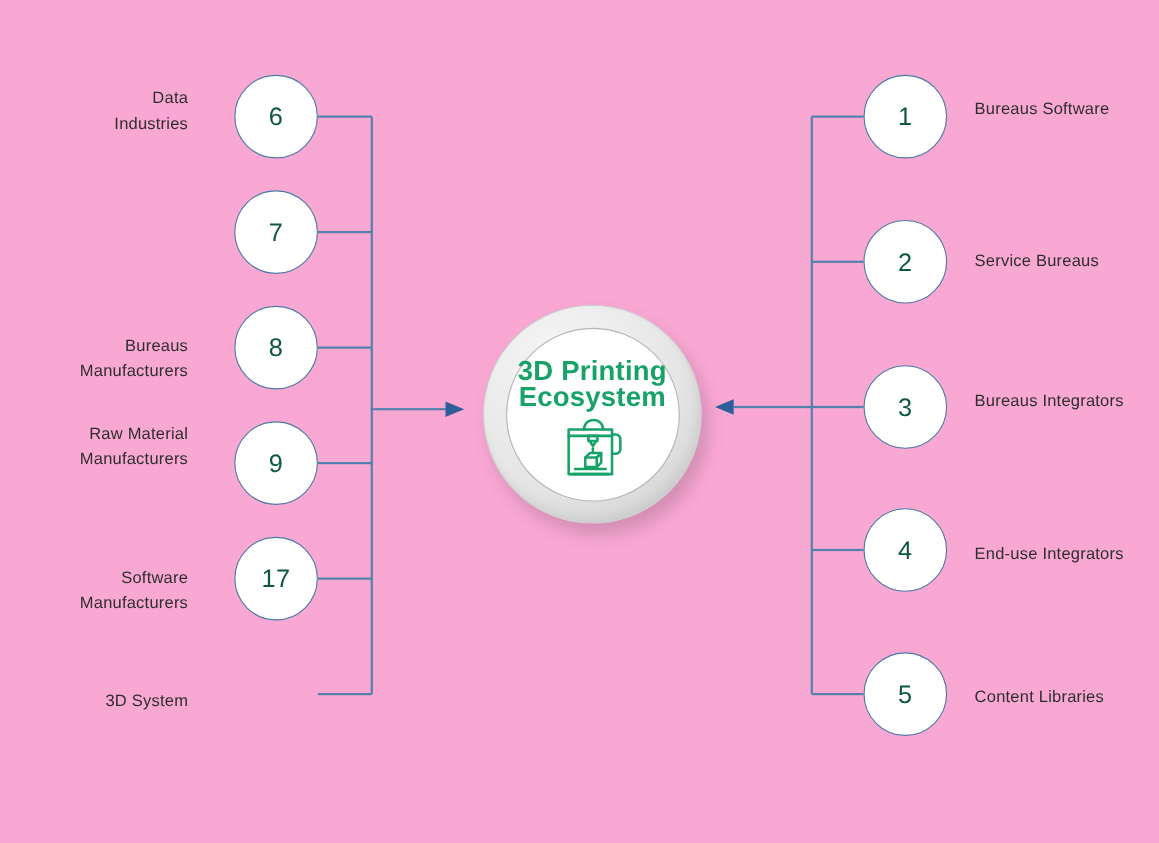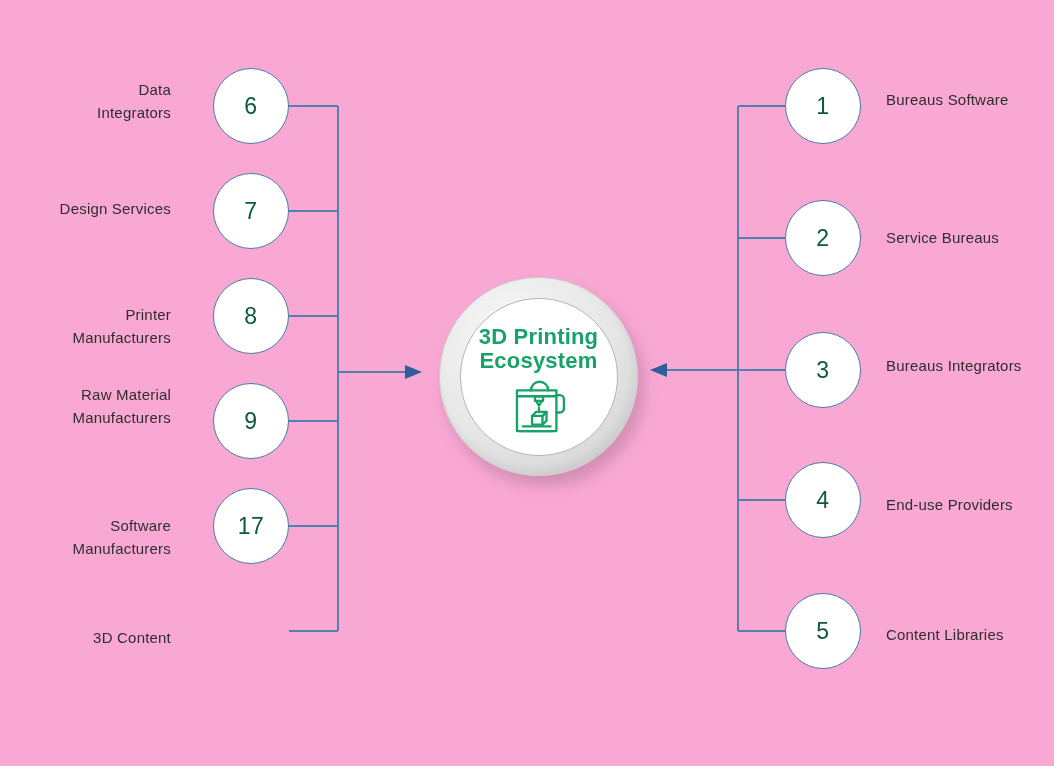--- a/index.html
+++ b/index.html
@@ -47,52 +47,48 @@
     box-shadow:6px 10px 16px rgba(0,0,0,.16), inset -3px -5px 8px rgba(0,0,0,.05);
     z-index:4;display:flex;align-items:center;justify-content:center;
   }
   .center-inner{
     width:158px;height:158px;border-radius:50%;background:#ffffff;
     border:1px solid var(--ring-inner-border);box-sizing:border-box;
     display:flex;flex-direction:column;align-items:center;justify-content:center;
     padding-top:10px;
   }
   .center-title{
-    color:var(--center-green);font-size:22px;font-weight:700;line-height:24px;
+    color:var(--center-green);font-size:25px;font-weight:700;line-height:24px;
     text-align:center;letter-spacing:.2px;
   }
   .printer-icon{margin-top:7px;}
 </style>
 </head>
 <body>
 
 <div class="canvas">
 
   <div class="lbl left" style="top:101px">
     <div>Data</div>
-    <div>Integrators</div>
-  </div>
-  <div class="lbl left" style="top:208px">
-    <div>Design Services</div>
-    <div></div>
+    <div>Industries</div>
   </div>
   <div class="lbl left" style="top:326px">
-    <div>Printer</div>
+    <div>Bureaus</div>
     <div>Manufacturers</div>
   </div>
   <div class="lbl left" style="top:406px">
     <div>Raw Material</div>
     <div>Manufacturers</div>
   </div>
   <div class="lbl left" style="top:537px">
     <div>Software</div>
     <div>Manufacturers</div>
   </div>
   <div class="lbl left" style="top:637px">
-    <div>3D Content</div>
+    <div>3D System</div>
   </div>
 
   <div class="circle" style="left:213px;top:68px">
     <span class="num">6</span>
     </div>
   <div class="circle" style="left:213px;top:173px">
     <span class="num">7</span>
     </div>
   <div class="circle" style="left:213px;top:278px">
     <span class="num">8</span>
@@ -126,21 +122,21 @@
   <div class="circle" style="left:785px;top:462px">
     <span class="num">4</span>
     </div>
   <div class="circle" style="left:785px;top:593px">
     <span class="num">5</span>
     </div>
 
   <div class="lbl right" style="top:99px">Bureaus Software</div>
   <div class="lbl right" style="top:237px">Service Bureaus</div>
   <div class="lbl right" style="top:365px">Bureaus Integrators</div>
-  <div class="lbl right" style="top:504px">End-use Providers</div>
+  <div class="lbl right" style="top:504px">End-use Integrators</div>
   <div class="lbl right" style="top:634px">Content Libraries</div>
 
   <div class="hline" style="left:738px;top:105px;width:47px"></div>
   <div class="hline" style="left:738px;top:237px;width:47px"></div>
   <div class="hline" style="left:667px;top:369px;width:118px"></div>
   <div class="hline" style="left:738px;top:499px;width:47px"></div>
   <div class="hline" style="left:738px;top:630px;width:47px"></div>
   <div class="vline" style="left:737px;top:106px;height:525px"></div>
   <div class="arrowhead to-left" style="left:650px;top:363px"></div>
 

